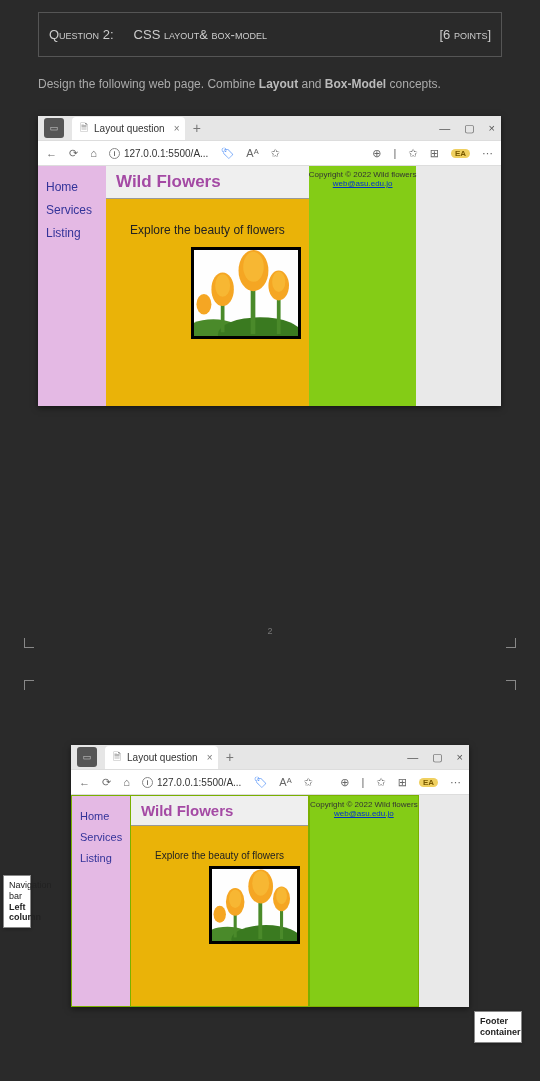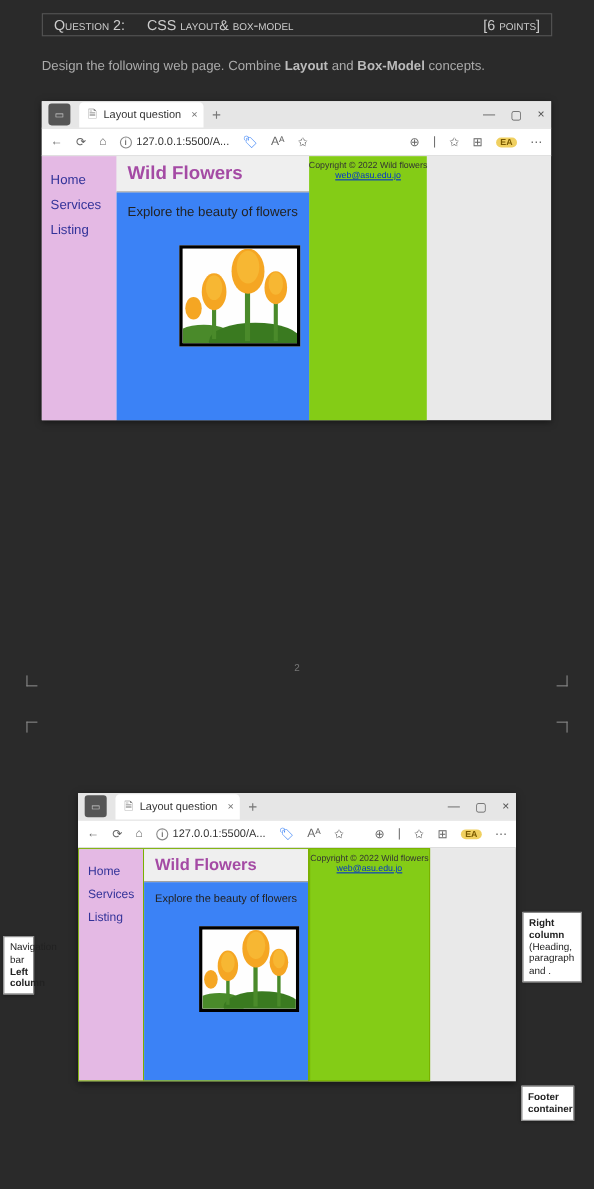--- a/index.html
+++ b/index.html
@@ -12,21 +12,21 @@
       font-family: Arial, sans-serif;
       width: 540px;
       height: 1081px;
       overflow: hidden;
     }
     
     
     .question-header {
       margin: 12px 38px 0 38px;
       border: 1px solid #555;
-      padding: 2px 10px;
+      padding: 14px 10px;
       display: flex;
       justify-content: space-between;
       color: #ccc;
       font-size: 13px;
     }
     .question-header .left {
       display: flex;
       gap: 20px;
     }
     .qnum {
@@ -189,23 +189,23 @@
       color: #a44aa4;
       font-weight: bold;
       padding: 6px 10px;
       border-bottom: 1px solid #999;
       font-family: Verdana, sans-serif;
     }
     .browser.first .heading { font-size: 17px; }
     .browser.second .heading { font-size: 15px; }
     
     .content {
-      background: #3b82f6;
+      background: #eab308;
       flex: 1;
-      padding: 10px;
+      padding: 24px;
       position: relative;
     }
     .content p {
       font-size: 12px;
       color: #222;
       font-family: Verdana, sans-serif;
     }
     .browser.second .content p { font-size: 10px; }
     
     .flower-img {
@@ -462,20 +462,16 @@
     <div class="footer">
       <span>Copyright © 2022 Wild flowers</span><br>
       <a>web@asu.edu.jo</a>
     </div>
   </div>
 
   <div class="callout" style="left:-68px; top:130px;">
     <span>Navigation bar</span><br>
     <strong>Left column</strong>
   </div>
-  <div class="callout" style="right:-60px; top:108px; width:54px;">
-    <strong>Right column</strong><br>
-    <span>(Heading, paragraph and .</span>
-  </div>
   <div class="callout" style="right:-53px; bottom:-36px; width:48px;">
     <strong>Footer container</strong>
   </div>
 </div>
 
 </body></html>

